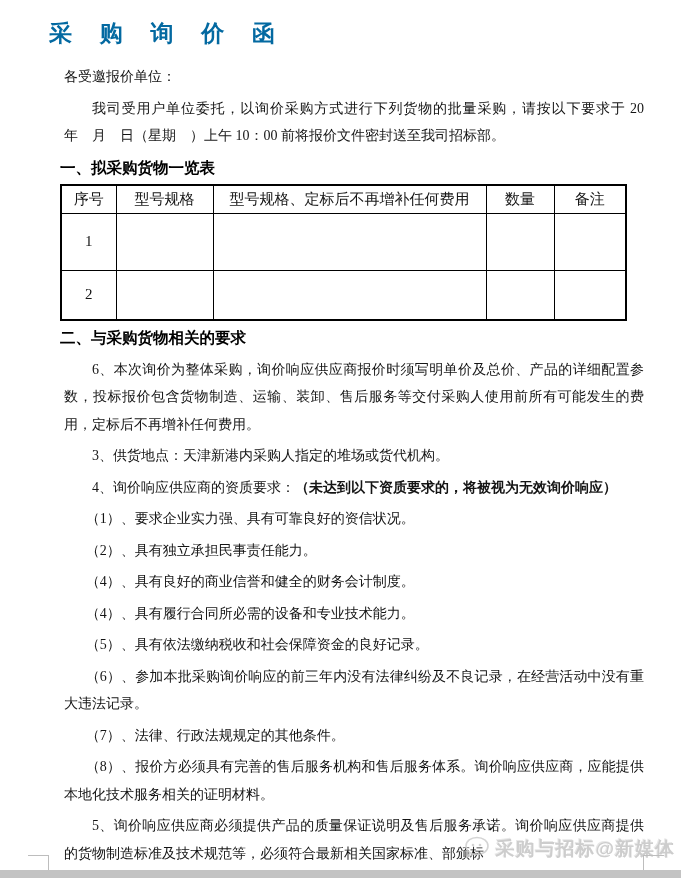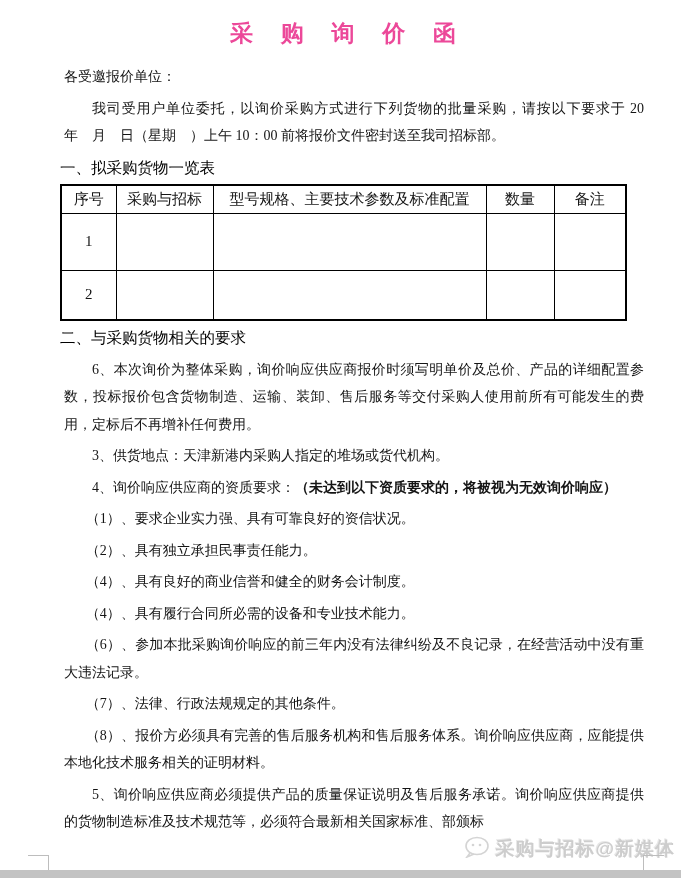--- a/index.html
+++ b/index.html
@@ -3,27 +3,27 @@
 <meta charset="utf-8">
 <style>
   html,body{margin:0;padding:0;}
   body{
     width:681px;height:878px;position:relative;overflow:hidden;
     background:#ffffff;color:#141414;
     font-family:"Liberation Serif","DejaVu Serif",serif;
   }
   .content{padding:10px 33px 0 60px;}
   .title{
-    text-align:center;font-size:23px;font-weight:bold;
-    letter-spacing:11px;margin:8px 0 14px -11px;color:#ec4899;
+    font-size:23px;font-weight:bold;
+    letter-spacing:11px;margin:8px 0 14px -11px;color:#0369a1;
   }
   .p{font-size:14px;line-height:27.5px;margin:4px;text-align:justify;}
   .ind{text-indent:2em;}
   .sub{text-indent:1.55em;}
-  .h2{font-size:15.5px;line-height:27.5px;margin:0;font-weight:normal;color:#000;}
+  .h2{font-size:15.5px;line-height:27.5px;margin:0;font-weight:bold;color:#000;}
   .bold{font-weight:bold;}
   table.goods{
     border-collapse:collapse;table-layout:fixed;width:565px;
     margin:3px 0 3px 0;border:2px solid #000;
   }
   table.goods th,table.goods td{
     border:1px solid #000;font-weight:normal;font-size:15px;
     text-align:center;vertical-align:middle;padding:0 6px;color:#141414;
   }
   tr.hrow{height:28px;}
@@ -66,22 +66,22 @@
     <colgroup>
       <col style="width:55px">
         <col style="width:97px">
         <col style="width:273px">
         <col style="width:68px">
         <col style="width:72px">
     </colgroup>
     <tbody>
       <tr class="hrow">
         <th>序号</th>
-        <th>采购与招标</th>
-        <th>型号规格、主要技术参数及标准配置</th>
+        <th>型号规格</th>
+        <th>型号规格、定标后不再增补任何费用</th>
         <th>数量</th>
         <th>备注</th>
       </tr>
       <tr class="row1">
         <td>1</td>
         <td></td>
         <td></td>
         <td></td>
         <td></td>
       </tr>
@@ -99,20 +99,21 @@
 
   <p class="p ind">6、本次询价为整体采购，询价响应供应商报价时须写明单价及总价、产品的详细配置参数，投标报价包含货物制造、运输、装卸、售后服务等交付采购人使用前所有可能发生的费用，定标后不再增补任何费用。</p>
   <p class="p ind">3、供货地点：天津新港内采购人指定的堆场或货代机构。</p>
 
   <p class="p ind"><span>4、询价响应供应商的资质要求：</span><span class="bold">（未达到以下资质要求的，将被视为无效询价响应）</span></p>
 
   <p class="p sub">（1）、要求企业实力强、具有可靠良好的资信状况。</p>
   <p class="p sub">（2）、具有独立承担民事责任能力。</p>
   <p class="p sub">（4）、具有良好的商业信誉和健全的财务会计制度。</p>
   <p class="p sub">（4）、具有履行合同所必需的设备和专业技术能力。</p>
+  <p class="p sub">（5）、具有依法缴纳税收和社会保障资金的良好记录。</p>
   <p class="p sub">（6）、参加本批采购询价响应的前三年内没有法律纠纷及不良记录，在经营活动中没有重大违法记录。</p>
   <p class="p sub">（7）、法律、行政法规规定的其他条件。</p>
   <p class="p sub">（8）、报价方必须具有完善的售后服务机构和售后服务体系。询价响应供应商，应能提供本地化技术服务相关的证明材料。</p>
 
   <p class="p ind">5、询价响应供应商必须提供产品的质量保证说明及售后服务承诺。询价响应供应商提供的货物制造标准及技术规范等，必须符合最新相关国家标准、部颁标</p>
 
 </div>
 
 <div class="watermark">
   <span class="wm-icon">

